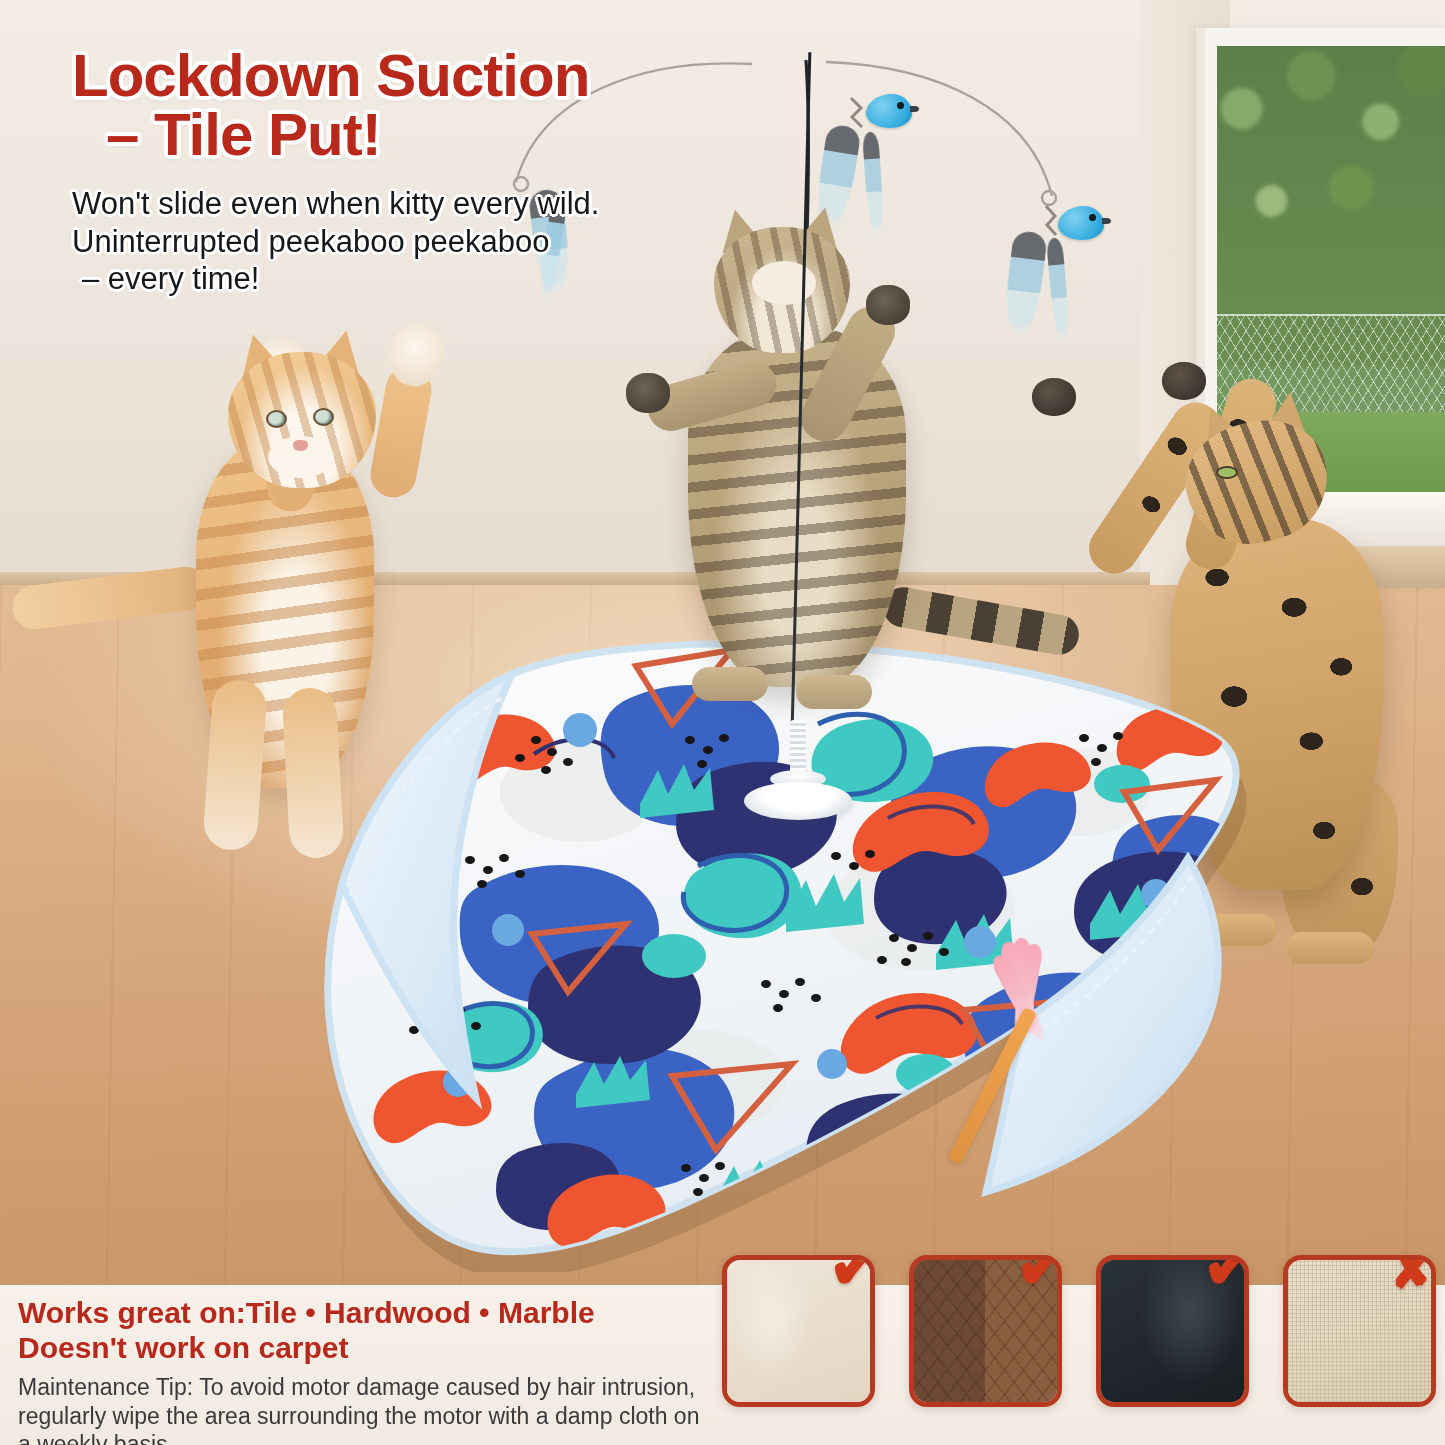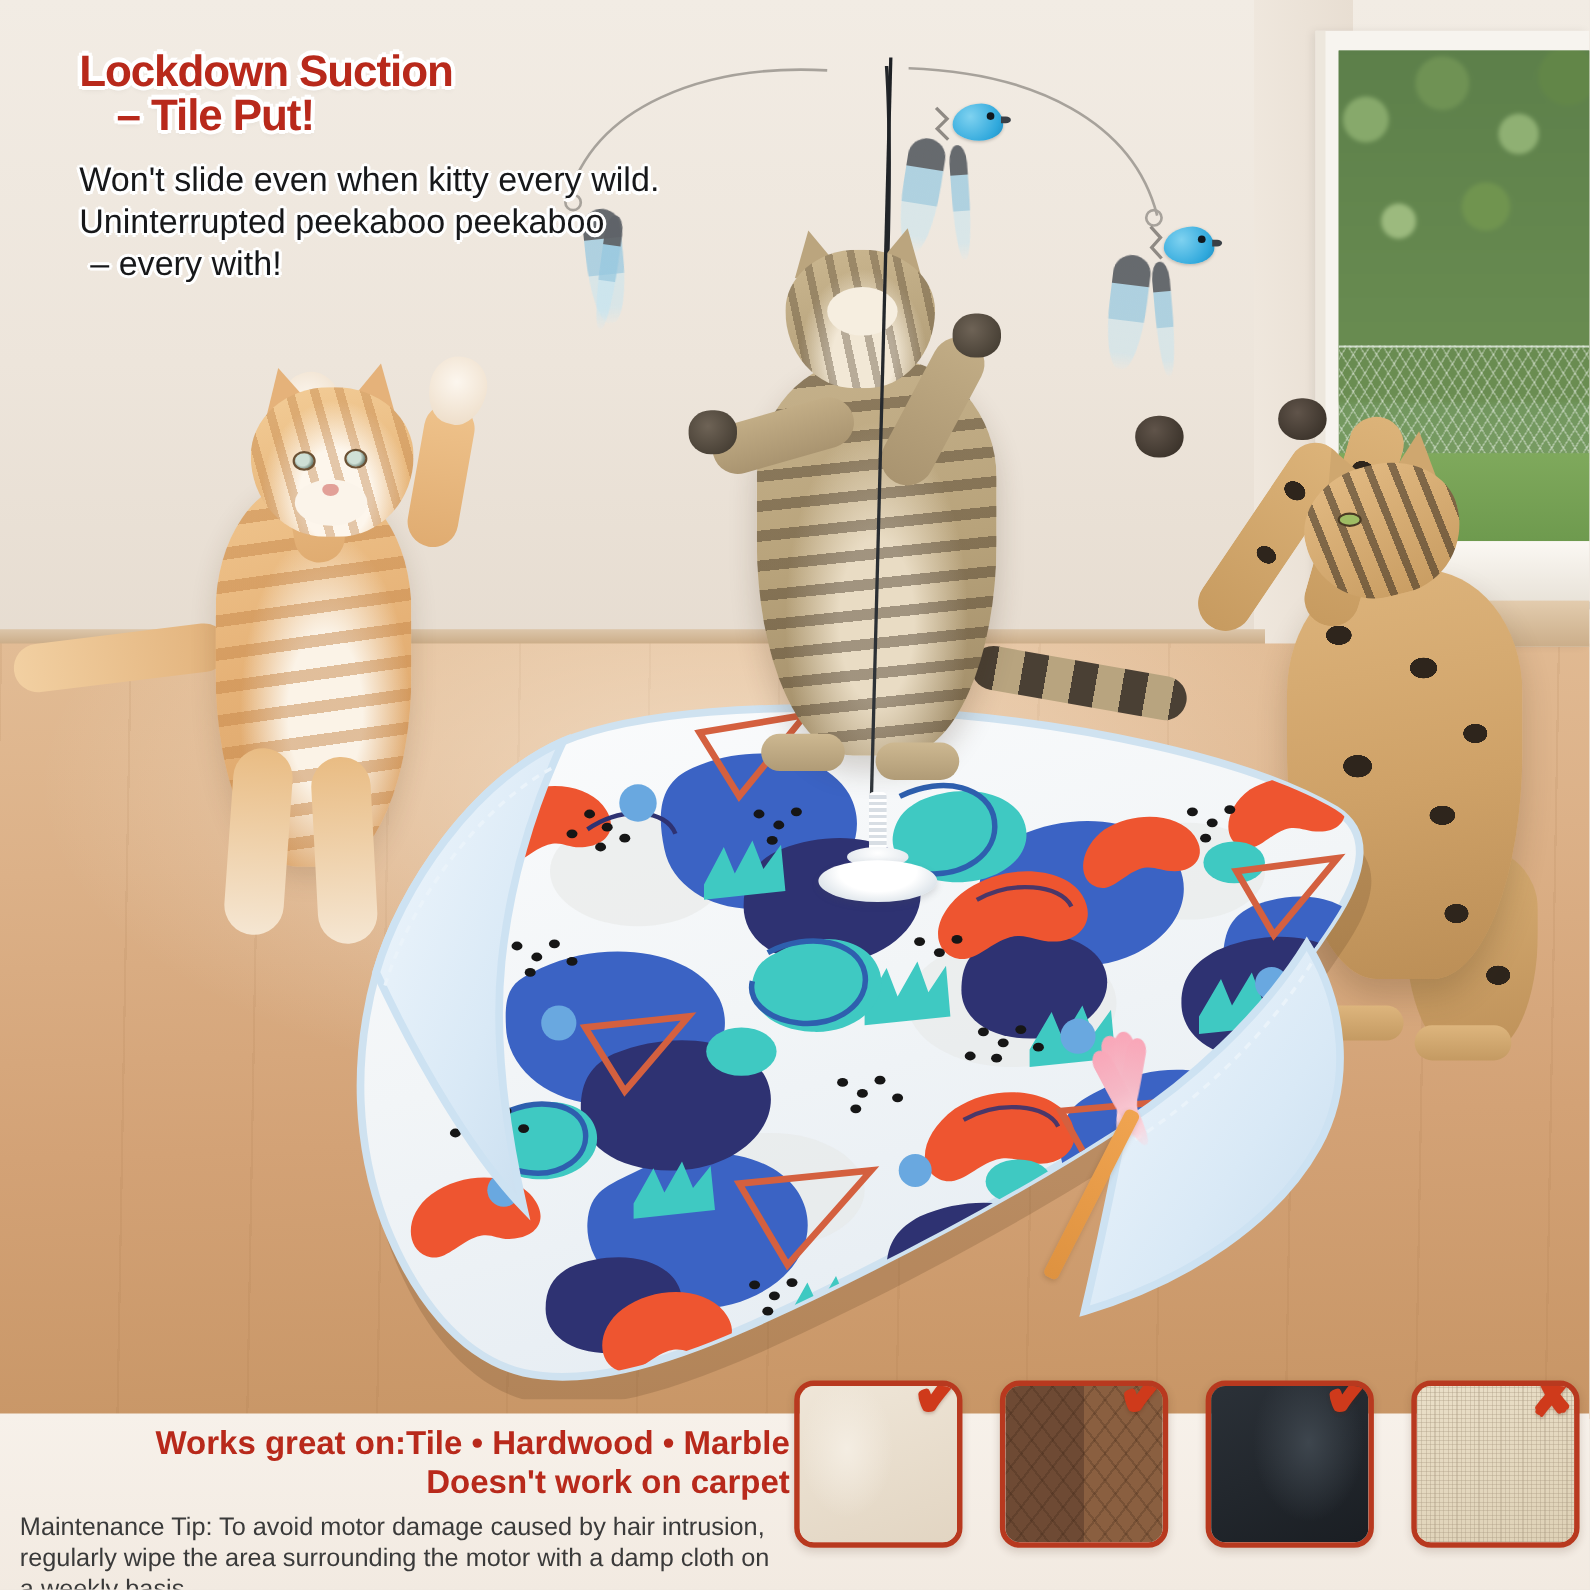--- a/index.html
+++ b/index.html
@@ -345,21 +345,21 @@
     background:linear-gradient(180deg,#F0A450,#DE9240);
     border-radius:5px; transform:rotate(27deg); transform-origin:top center;
     box-shadow:0 2px 5px rgba(90,55,15,.22);
   }
 
   
   .headline{
     position:absolute; left:72px; top:46px; width:720px; z-index:40;
   }
   .headline h1{
-    font-size:40px; line-height:.99; font-weight:700; letter-spacing:-1px;
+    font-size:60px; line-height:.99; font-weight:700; letter-spacing:-1px;
     color:#B8291B;
     text-shadow:
       -3px -3px 0 #fff, 3px -3px 0 #fff, -3px 3px 0 #fff, 3px 3px 0 #fff,
       0 -4px 0 #fff, 0 4px 0 #fff, -4px 0 0 #fff, 4px 0 0 #fff,
       0 3px 6px rgba(0,0,0,.10);
   }
   .headline h1 .l2{ display:block; padding-left:34px; }
   .subhead{
     margin-top:20px; font-size:31px; line-height:1.22; font-weight:400;
     color:#17181A;
@@ -370,21 +370,21 @@
   .subhead .l3{ display:block; padding-left:10px; }
 
   
   .banner{
     position:absolute; left:0; top:1285px; width:1445px; height:160px;
     background:linear-gradient(180deg,#F7F1EA,#F2EAE1);
     z-index:30;
   }
   .banner-text{ position:absolute; left:18px; top:10px; width:700px; }
   .banner-title{
-    font-size:30px; line-height:1.17; font-weight:700; color:#B8291B;text-align:right;
+    font-size:30px; line-height:1.17; font-weight:700; color:#B8291B;
   }
   .banner-note{
     margin-top:8px; font-size:23px; line-height:1.24; color:#3A3A3A;
   }
 
   
   .swatches{
     position:absolute; left:722px; top:1255px; width:714px; height:165px; z-index:35;
   }
   .swatch{
@@ -712,21 +712,21 @@
   </div>
 
   <div class="headline">
     <h1>
       <span>Lockdown Suction</span>
       <span class="l2">– Tile Put!</span>
     </h1>
     <div class="subhead">
       <span>Won't slide even when kitty every wild.</span>
       <span style="display:block">Uninterrupted peekaboo peekaboo</span>
-      <span class="l3">– every with!</span>
+      <span class="l3">– every time!</span>
     </div>
   </div>
 
   <div class="banner">
     <div class="banner-text">
       <div class="banner-title">
         <span>Works great on:Tile • Hardwood • Marble</span>
         <span style="display:block">Doesn't work on carpet</span>
       </div>
       <div class="banner-note">Maintenance Tip: To avoid motor damage caused by hair intrusion, regularly wipe the area surrounding the motor with a damp cloth on a weekly basis.</div>

